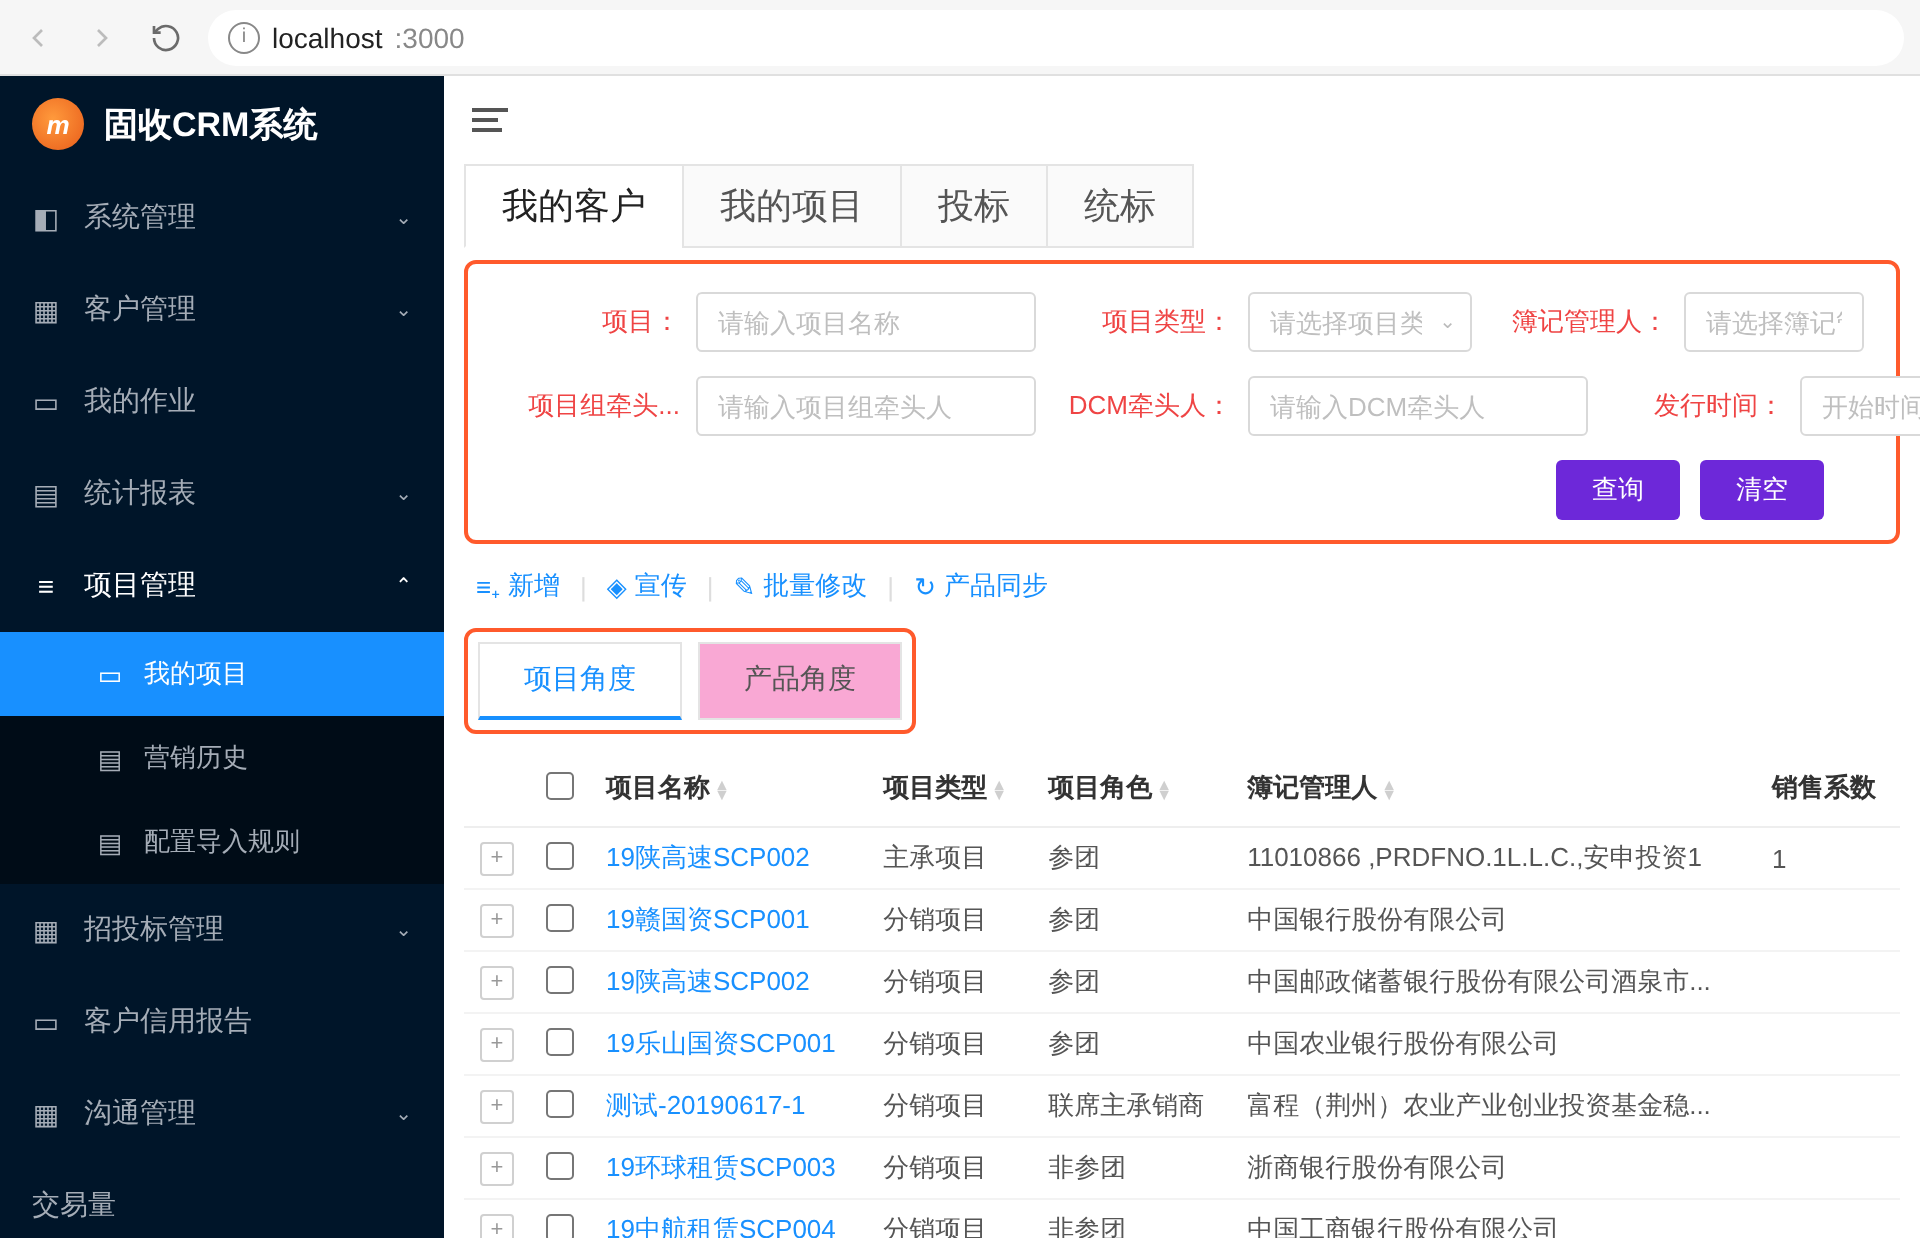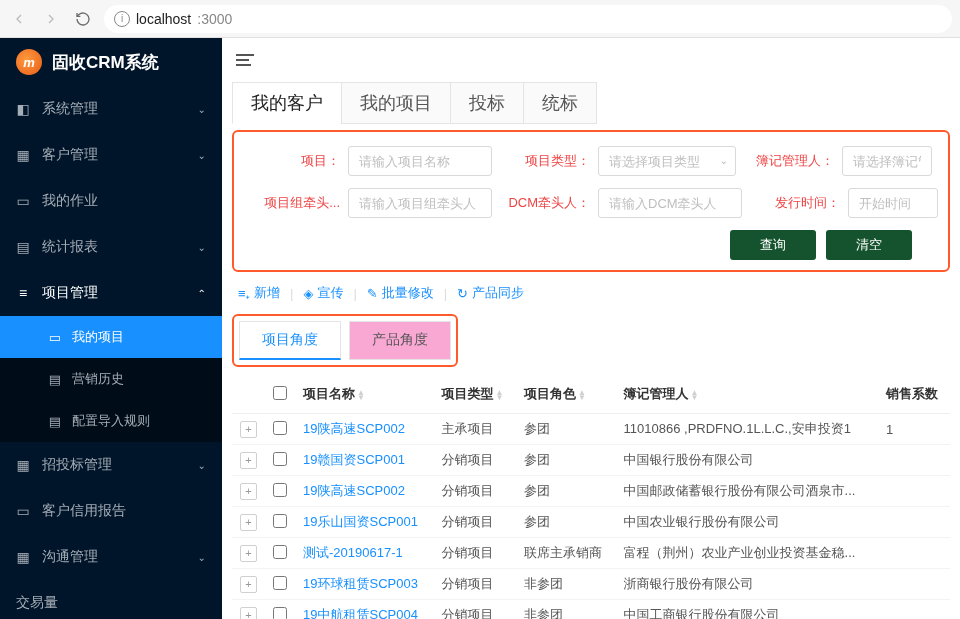--- a/index.html
+++ b/index.html
@@ -26,27 +26,27 @@
 .hamburger{width:18px;cursor:pointer;}
 .hamburger div{height:2px;background:#555;margin:3px 0;}
 .hamburger div:nth-child(2){width:13px;}
 .hamburger div:nth-child(3){width:15px;}
 .tabs{display:flex;padding:0 10px;}
 .tab{padding:8px 18px;border:1px solid #e4e4e4;background:#fafafa;cursor:pointer;font-size:18px;margin-right:-1px;color:#555;}
 .tab.active{background:#fff;border-bottom-color:#fff;color:#222;}
 .filter-box{margin:6px 10px 4px 10px;border:2px solid #ff5a2c;border-radius:6px;padding:14px 16px 10px 16px;}
 .filter-row{display:flex;align-items:center;margin-bottom:12px;gap:8px;}
 .f-label{width:90px;text-align:right;font-size:13px;color:#ef4444;flex-shrink:0;}
-.f-input{height:30px;border:1px solid #d9d9d9;border-radius:3px;padding:0 10px;font-size:13px;width:144px;color:#333;}
+.f-input{height:30px;border:1px solid #d9d9d9;border-radius:3px;padding:0 10px;font-size:13px;width:170px;color:#333;}
 .f-input::placeholder{color:#bfbfbf;}
 .f-select{position:relative;width:170px;}
 .f-select .f-input{width:100%;padding-right:24px;}
 .f-select .caret{position:absolute;right:8px;top:9px;font-size:10px;color:#bbb;}
 .btn-row{display:flex;justify-content:flex-end;gap:10px;margin-top:4px;padding-right:20px;}
-.btn{height:30px;padding:0 30px;border:none;border-radius:3px;background:#14532d;color:#fff;font-size:13px;cursor:pointer;}
+.btn{height:30px;padding:0 18px;border:none;border-radius:3px;background:#6d28d9;color:#fff;font-size:13px;cursor:pointer;}
 .action-bar{padding:8px 12px;display:flex;gap:6px;align-items:center;color:#1890ff;font-size:13px;}
 .action-link{display:flex;align-items:center;gap:4px;cursor:pointer;padding:0 4px;}
 .action-sep{color:#ddd;}
 .subtabs{padding:4px 10px 0 10px;}
 .subtabs-box{display:inline-flex;border:2px solid #ff5a2c;border-radius:6px;padding:5px;gap:8px;}
 .subtab{padding:9px 22px;border:1px solid #e4e4e4;background:#f9a8d4;cursor:pointer;font-size:14px;color:#555;}
 .subtab.active{background:#fff;color:#1890ff;border-bottom:2px solid #1890ff;}
 .table-wrap{padding:8px 10px 0 10px;}
 table{width:100%;border-collapse:collapse;font-size:13px;}
 th{text-align:left;padding:10px 8px;color:#333;font-weight:600;border-bottom:1px solid #eee;white-space:nowrap;}

